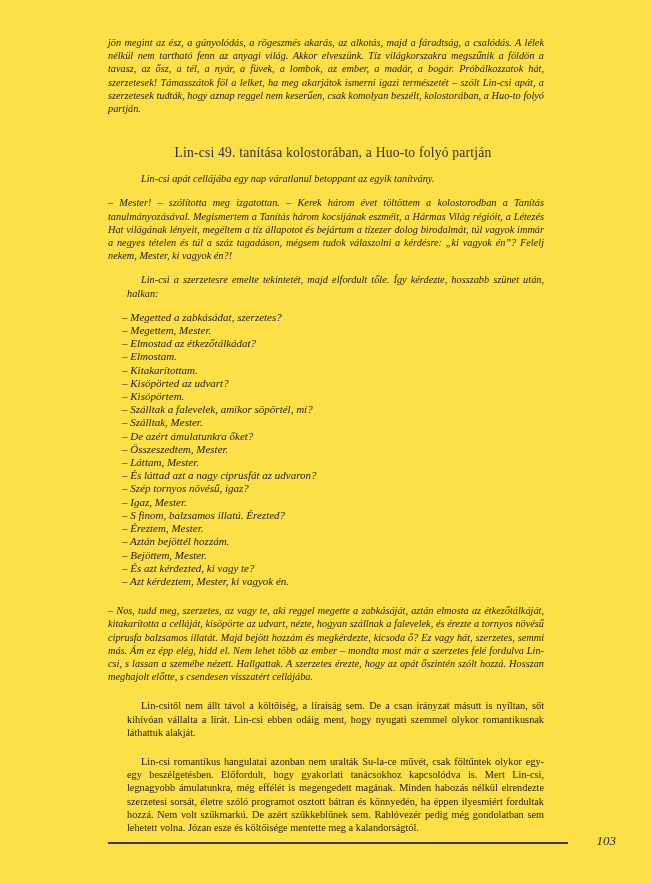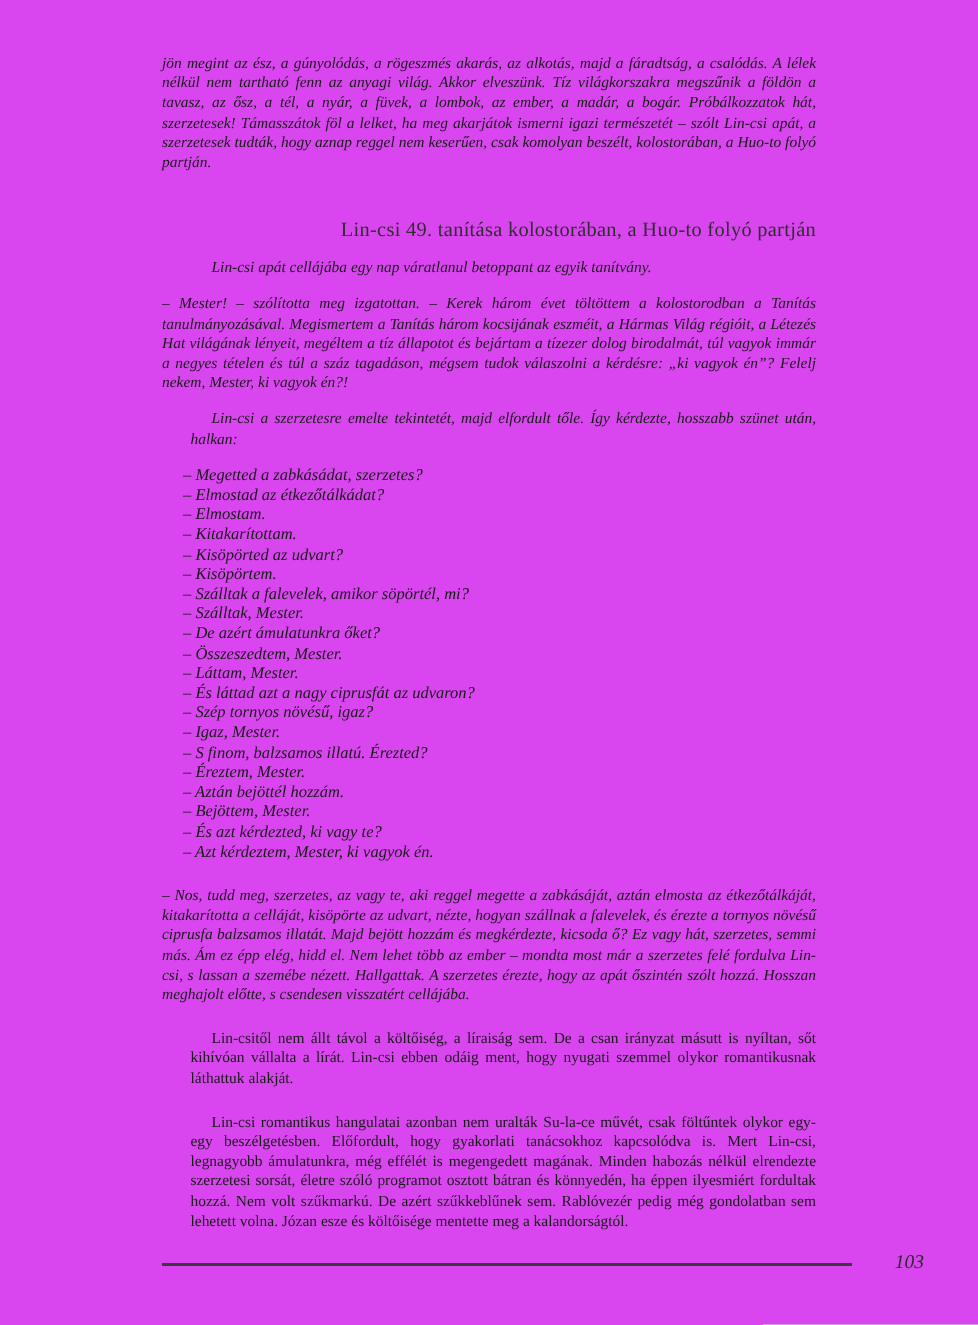--- a/index.html
+++ b/index.html
@@ -7,21 +7,21 @@
     padding: 0;
     background: #d7d7d7;
   }
   body {
     font-family: "Liberation Serif", serif;
   }
   .page {
     position: relative;
     width: 652px;
     height: 883px;
-    background: #d946ef;
+    background: #fde047;
     overflow: hidden;
     box-sizing: border-box;
   }
   .content {
     position: absolute;
     left: 108px;
     top: 36px;
     width: 436px;
   }
   p {
@@ -38,21 +38,21 @@
     text-indent: 14px;
     margin-left: 19px;
   }
   .chapter-title {
     font-size: 13.6px;
     color: #2f2f2f;
     margin: 30px 0 0 0;
     padding-left: 14px;
     letter-spacing: 0.2px;
     font-weight: normal;
-    text-align: right;
+    text-align: center;
   }
   .dialogue {
     font-style: italic;
     font-size: 11px;
     line-height: 13.2px;
     color: #1a1a1a;
     padding-left: 14px;
   }
   .dialogue div {
     white-space: nowrap;
@@ -96,20 +96,21 @@
     <h2 class="chapter-title">Lin-csi 49. tanítása kolostorában, a Huo-to folyó partján</h2>
 
     <p class="italic indent block">Lin-csi apát cellájába egy nap váratlanul betoppant az egyik tanítvány.</p>
 
     <p class="italic block">– Mester! – szólította meg izgatottan. – Kerek három évet töltöttem a kolostorodban a Tanítás tanulmányozásával. Megismertem a Tanítás három kocsijának eszméit, a Hármas Világ régióit, a Létezés Hat világának lényeit, megéltem a tíz állapotot és bejártam a tízezer dolog birodalmát, túl vagyok immár a negyes tételen és túl a száz tagadáson, mégsem tudok válaszolni a kérdésre: „ki vagyok én”? Felelj nekem, Mester, ki vagyok én?!</p>
 
     <p class="italic indent block">Lin-csi a szerzetesre emelte tekintetét, majd elfordult tőle. Így kérdezte, hosszabb szünet után, halkan:</p>
 
     <div class="dialogue block">
       <div>– Megetted a zabkásádat, szerzetes?</div>
+      <div>– Megettem, Mester.</div>
       <div>– Elmostad az étkezőtálkádat?</div>
       <div>– Elmostam.</div>
       <div>– Kitakarítottam.</div>
       <div>– Kisöpörted az udvart?</div>
       <div>– Kisöpörtem.</div>
       <div>– Szálltak a falevelek, amikor söpörtél, mi?</div>
       <div>– Szálltak, Mester.</div>
       <div>– De azért ámulatunkra őket?</div>
       <div>– Összeszedtem, Mester.</div>
       <div>– Láttam, Mester.</div>

